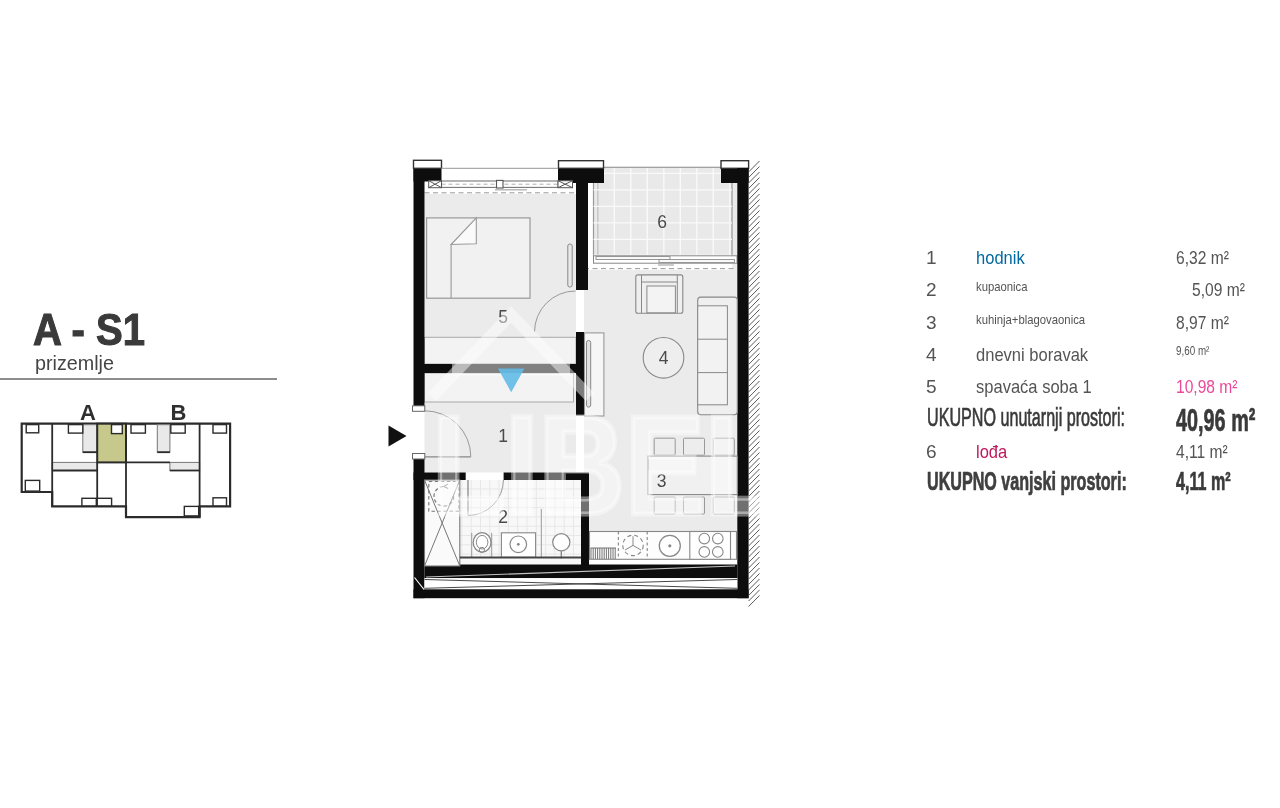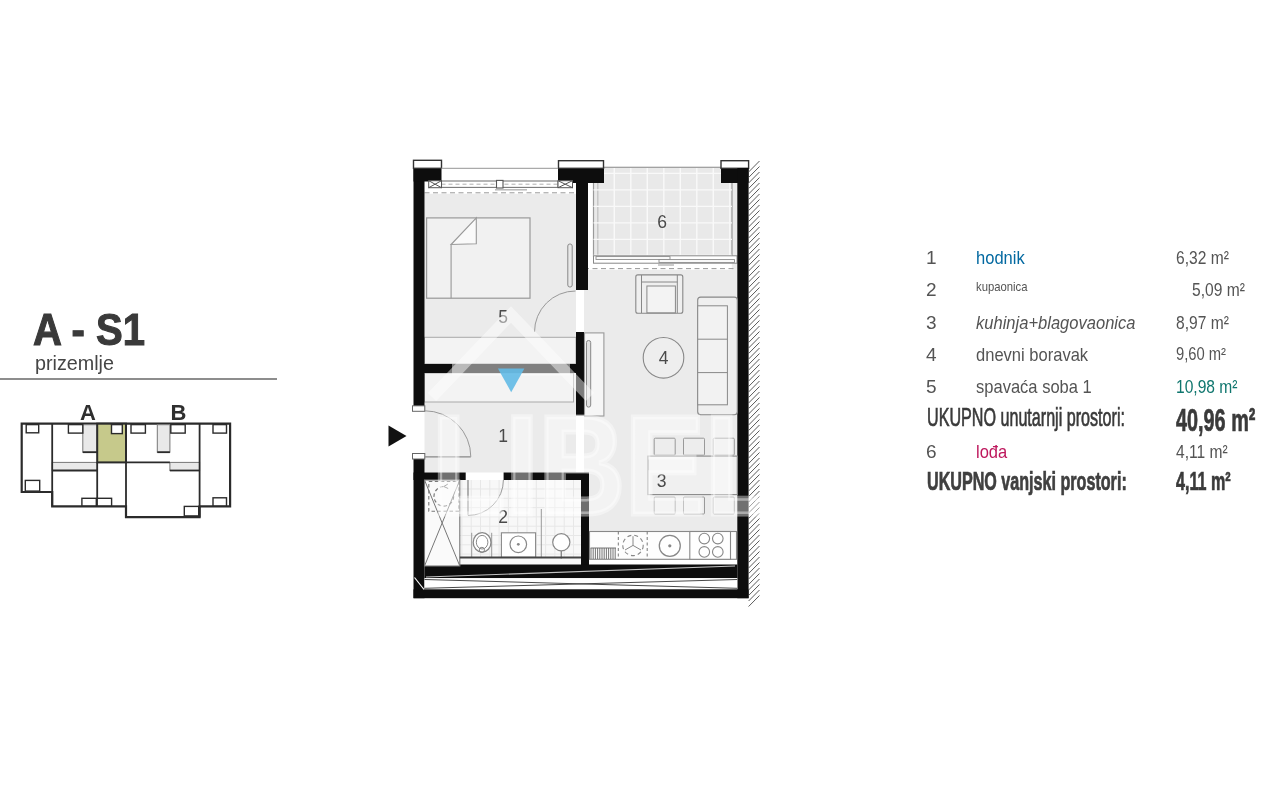--- a/index.html
+++ b/index.html
@@ -20,30 +20,30 @@
 
 <div class="abs" style="left:926px;top:247px;font-size:19px;color:#545454;">1</div>
 <div class="abs" style="left:976px;top:247px;font-size:19px;color:#0369a1;"><span class="name">hodnik</span></div>
 <div class="abs" style="left:1176px;top:247px;font-size:19px;color:#545454;"><span class="val">6,32 m²</span></div>
 
 <div class="abs" style="left:926px;top:279px;font-size:19px;color:#545454;">2</div>
 <div class="abs" style="left:976px;top:279px;font-size:13px;color:#545454;"><span class="name">kupaonica</span></div>
 <div class="abs" style="left:1176px;top:279px;font-size:19px;color:#545454;margin-left:16px;"><span class="val">5,09 m²</span></div>
 
 <div class="abs" style="left:926px;top:312px;font-size:19px;color:#545454;">3</div>
-<div class="abs" style="left:976px;top:312px;font-size:19px;color:#545454;font-style:italic;"><span class="name">kuhinja+blagovaonica</span></div>
+<div class="abs" style="left:976px;top:312px;font-size:13px;color:#545454;"><span class="name">kuhinja+blagovaonica</span></div>
 <div class="abs" style="left:1176px;top:312px;font-size:19px;color:#545454;"><span class="val">8,97 m²</span></div>
 
 <div class="abs" style="left:926px;top:344px;font-size:19px;color:#545454;">4</div>
 <div class="abs" style="left:976px;top:344px;font-size:19px;color:#545454;"><span class="name">dnevni boravak</span></div>
-<div class="abs" style="left:1176px;top:344px;font-size:18px;color:#545454;"><span class="val">9,60 m²</span></div>
+<div class="abs" style="left:1176px;top:344px;font-size:12px;color:#545454;"><span class="val">9,60 m²</span></div>
 
 <div class="abs" style="left:926px;top:376px;font-size:19px;color:#545454;">5</div>
 <div class="abs" style="left:976px;top:376px;font-size:19px;color:#545454;text-align:right;"><span class="name">spavaća soba 1</span></div>
-<div class="abs" style="left:1176px;top:376px;font-size:19px;color:#0f766e;"><span class="val">10,98 m²</span></div>
+<div class="abs" style="left:1176px;top:376px;font-size:19px;color:#ec4899;"><span class="val">10,98 m²</span></div>
 
 <div class="abs" style="left:927px;top:402px;font-size:26px;font-weight:normal;color:#3a3a3a;-webkit-text-stroke:0.7px #3a3a3a;"><span class="bval">UKUPNO unutarnji prostori:</span></div>
 <div class="abs" style="left:1176px;top:402px;font-size:32px;font-weight:bold;color:#3a3a3a;-webkit-text-stroke:0.7px #3a3a3a;"><span class="bval">40,96 m²</span></div>
 
 <div class="abs" style="left:926px;top:441px;font-size:19px;color:#545454;">6</div>
 <div class="abs" style="left:976px;top:441px;font-size:19px;color:#be185d;"><span class="name">lođa</span></div>
 <div class="abs" style="left:1176px;top:441px;font-size:19px;color:#545454;"><span class="val">4,11 m²</span></div>
 
 <div class="abs" style="left:927px;top:466px;font-size:26px;font-weight:bold;color:#404040;-webkit-text-stroke:0.7px #3a3a3a;"><span class="bval">UKUPNO vanjski prostori:</span></div>
 <div class="abs" style="left:1176px;top:466px;font-size:26px;font-weight:bold;color:#3a3a3a;-webkit-text-stroke:0.7px #3a3a3a;"><span class="bval">4,11 m²</span></div>

